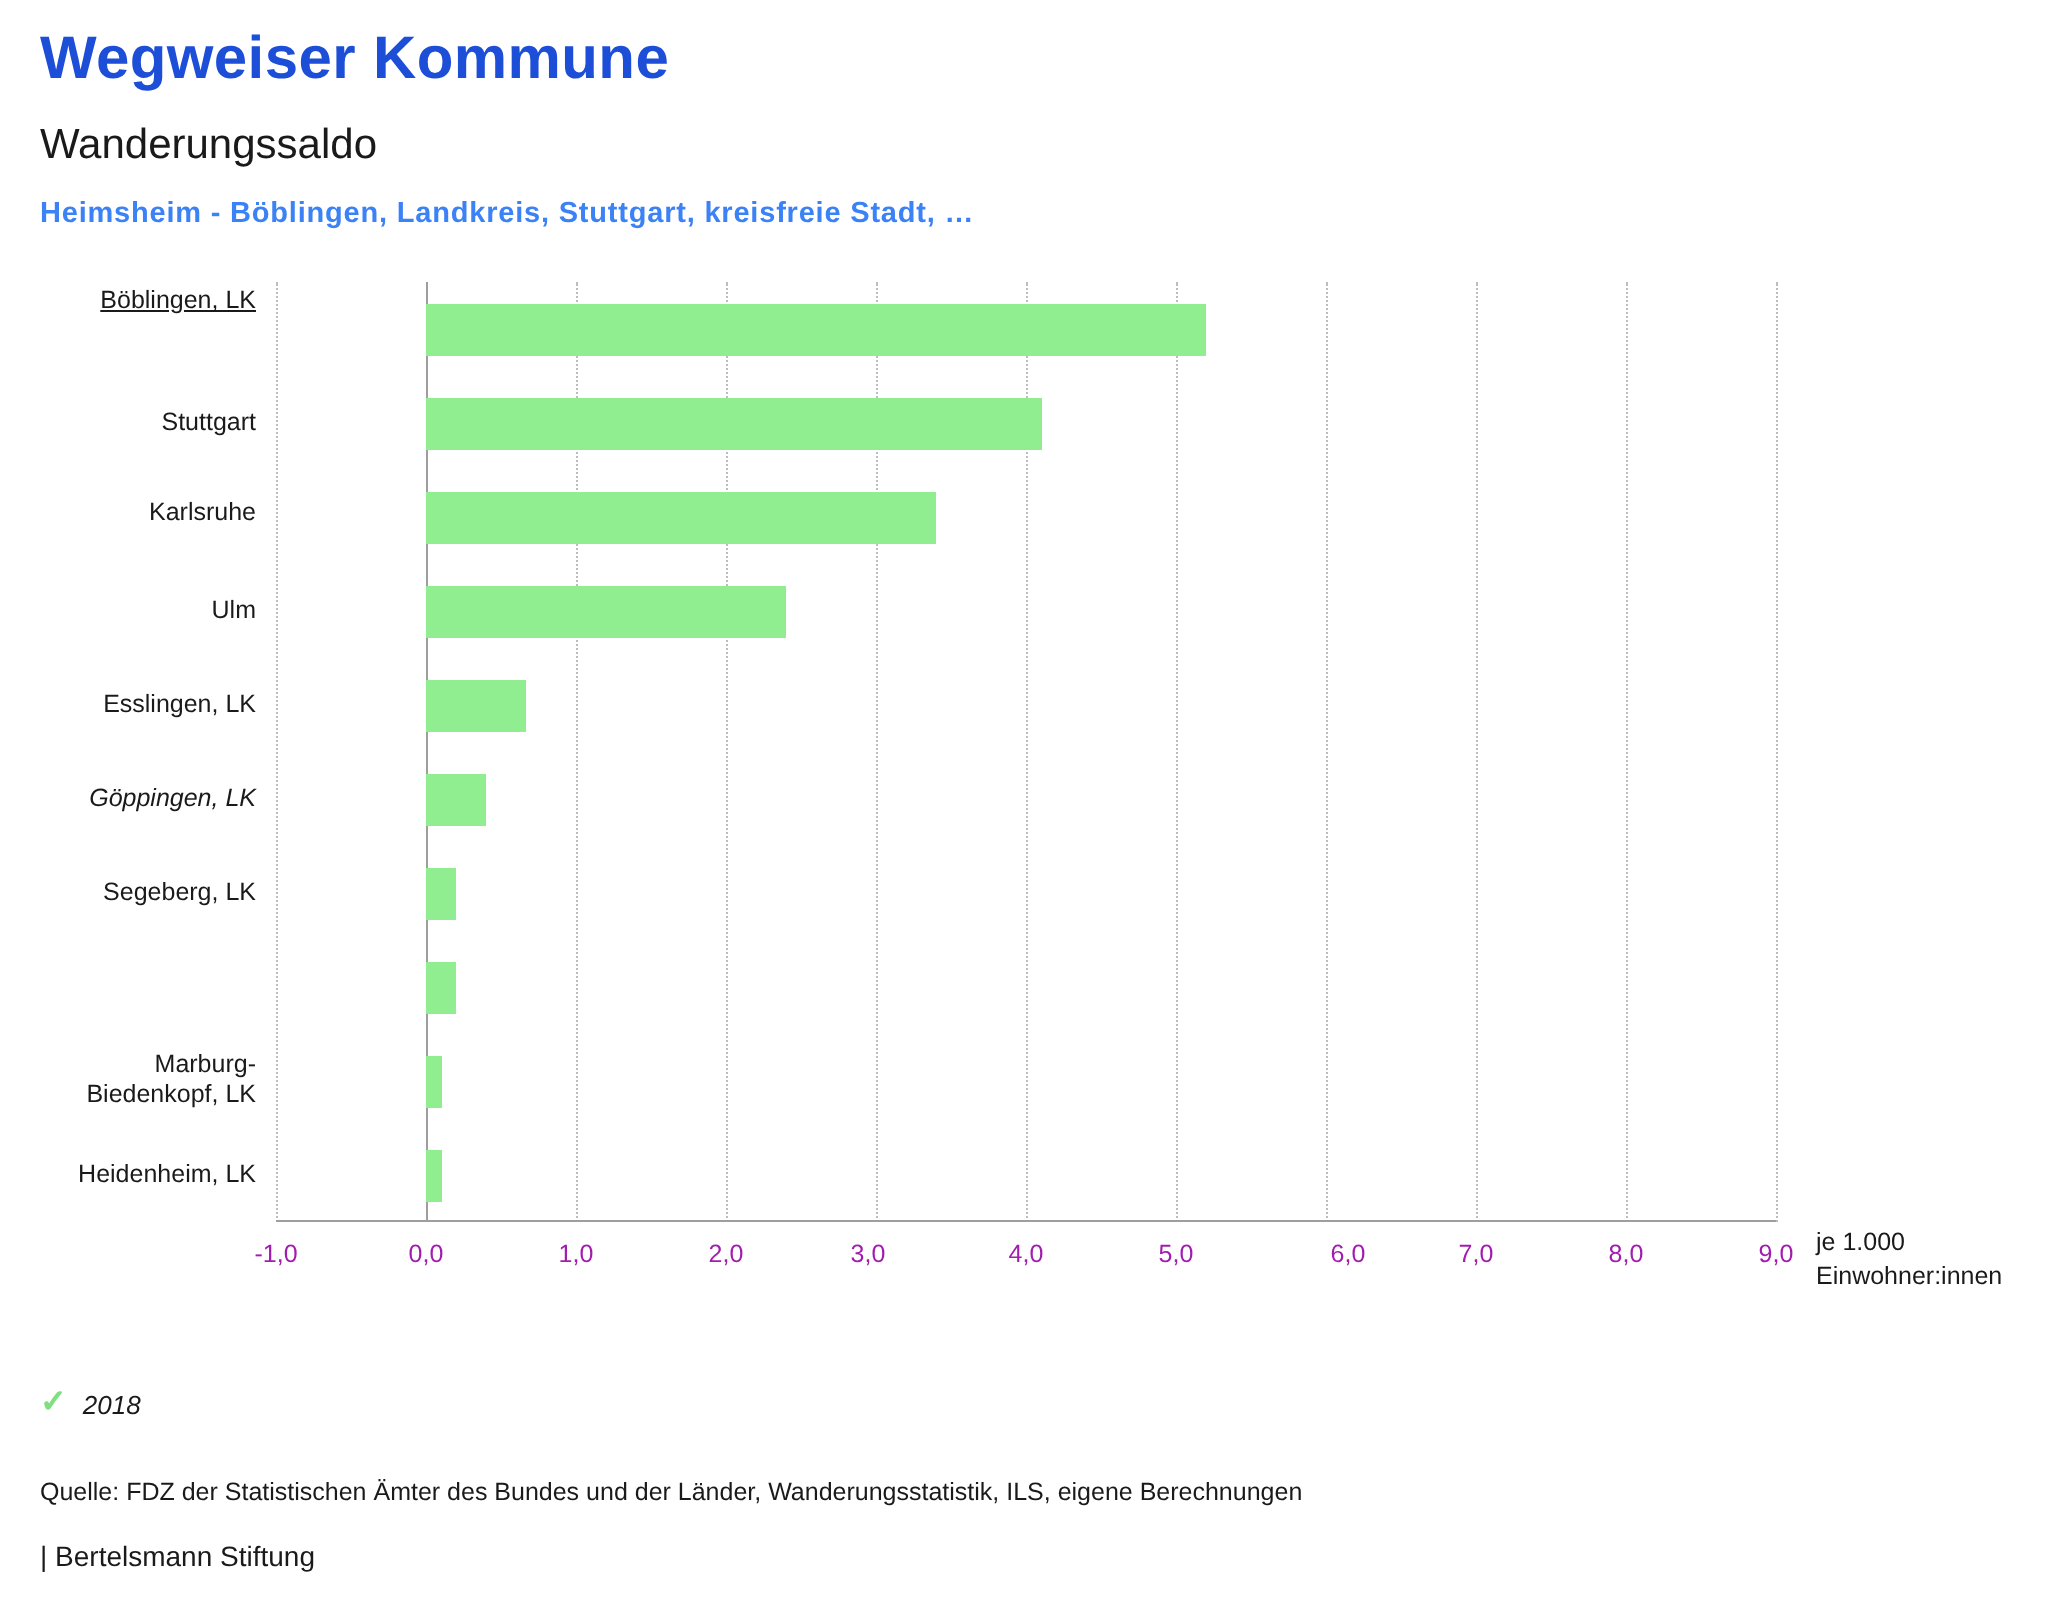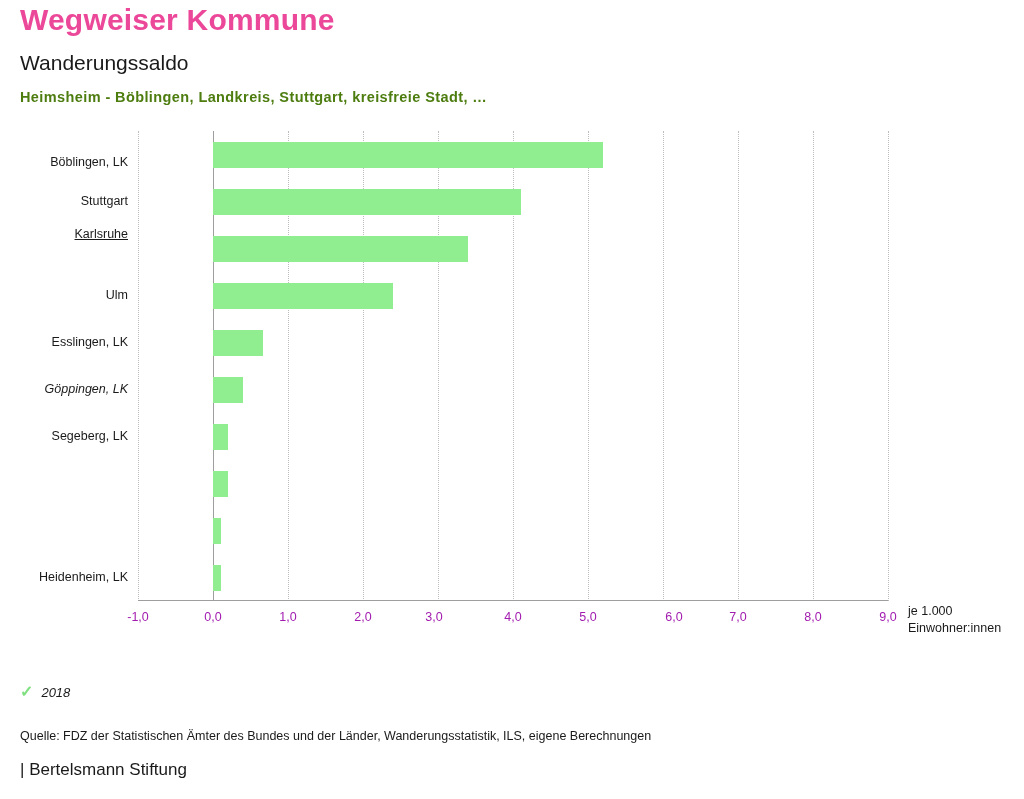--- a/index.html
+++ b/index.html
@@ -19,37 +19,37 @@
     position: relative;
     width: 1024px;
     height: 799px;
     box-sizing: border-box;
     padding: 0 20px;
   }
   .title {
     font-size: 30px;
     font-weight: bold;
     letter-spacing: 0.2px;
-    margin: 2px 0 0 0;
+    margin: 12px 0 0 0;
     line-height: 1.2;
-    color: #ec4899;
+    color: #1d4ed8;
   }
   .subtitle {
     font-size: 21px;
     font-weight: normal;
     margin: 12px 0 0 0;
     line-height: 1.2;
     color: #1a1a1a;
   }
   .region {
     font-size: 14.5px;
     font-weight: bold;
     margin: 14px 0 0 0;
     letter-spacing: 0.4px;
-    color: #4d7c0f;
+    color: #3b82f6;
   }
 
   
   .chart-wrap {
     position: relative;
     margin-top: 26px;
     height: 500px;
   }
   .plot {
     position: absolute;
@@ -158,55 +158,59 @@
     position: absolute;
     left: 20px;
     top: 727px;
     font-size: 12.5px;
     color: #1a1a1a;
   }
   .brand {
     position: absolute;
     left: 20px;
     top: 758px;
-    font-size: 17px;
+    font-size: 14px;
     color: #1a1a1a;
   }
 </style>
 </head>
 <body>
 
 <div class="page">
 
   <h1 class="title">Wegweiser Kommune</h1>
   <h2 class="subtitle">Wanderungssaldo</h2>
   <div class="region">Heimsheim - Böblingen, Landkreis, Stuttgart, kreisfreie Stadt, …</div>
 
   <div class="chart-wrap">
     <div class="cat-labels" id="cat-labels">
-        <div class="cat-label" style="top: 24px;">
+        <div class="cat-label" style="top: 2px; text-decoration: underline;">
           <div>Böblingen, LK</div>
         </div>
         <div class="cat-label" style="top: 62.5px;">
           <div>Stuttgart</div>
         </div>
-        <div class="cat-label" style="top: 96px; text-decoration: underline;">
+        <div class="cat-label" style="top: 108px;">
           <div>Karlsruhe</div>
         </div>
         <div class="cat-label" style="top: 156.5px;">
           <div>Ulm</div>
         </div>
         <div class="cat-label" style="top: 203.5px;">
           <div>Esslingen, LK</div>
         </div>
         <div class="cat-label" style="top: 250.5px; font-style: italic;">
           <div>Göppingen, LK</div>
         </div>
         <div class="cat-label" style="top: 297.5px;">
           <div>Segeberg, LK</div>
+        </div>
+        <div class="cat-label" style="top: 383.5px;">
+          <div>Marburg-</div>
+          <div>Biedenkopf, LK</div>
         </div>
         <div class="cat-label" style="top: 438.5px;">
           <div>Heidenheim, LK</div>
         </div>
       </div>
 
     <div class="plot" id="plot">
       <div class="gridlines" id="gridlines">
           <div class="gridline" style="left: 0px;"></div>
           <div class="gridline" style="left: 75px;"></div>

